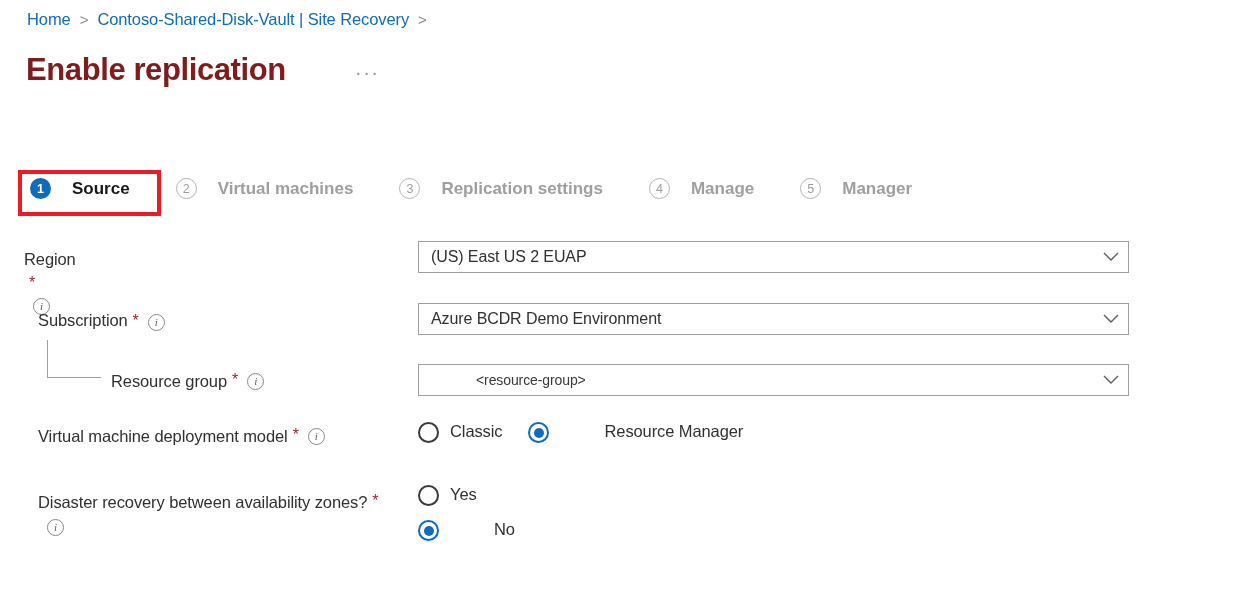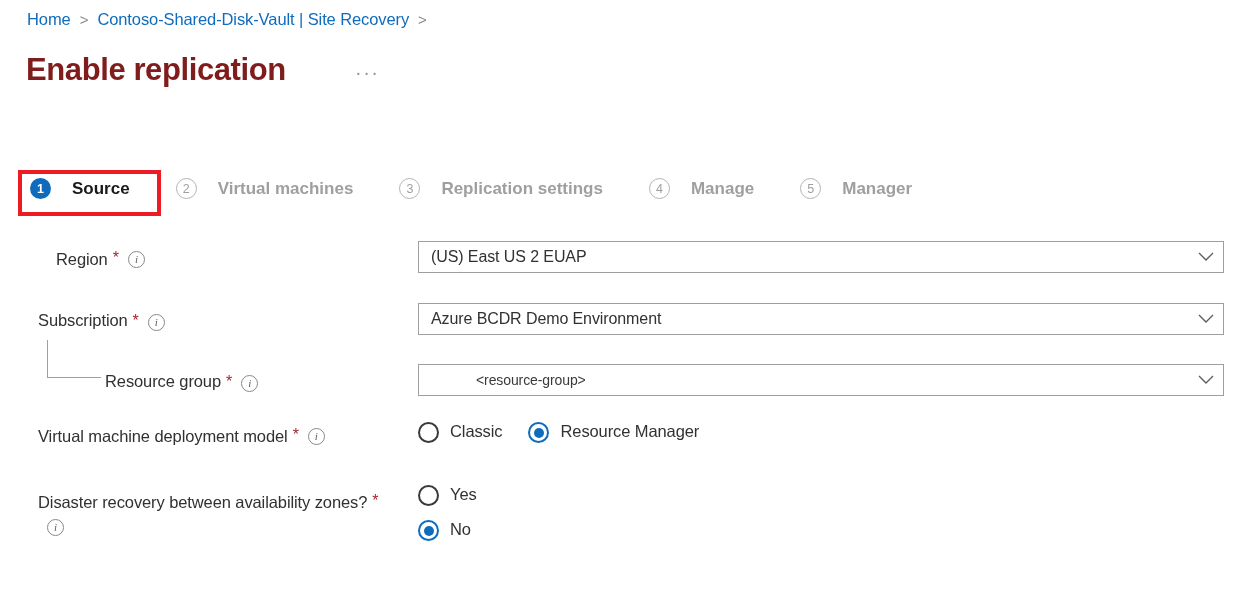--- a/index.html
+++ b/index.html
@@ -158,21 +158,21 @@
     flex: none;
     cursor: pointer;
     font-family: "Liberation Serif", serif;
     line-height: 1;
   }
 
   
   .dropdown {
     position: absolute;
     left: 418px;
-    width: 806px;
+    width: 711px;
     height: 32px;
     border: 1px solid #a19f9d;
     background: #ffffff;
     box-sizing: border-box;
     display: flex;
     align-items: center;
     cursor: pointer;
   }
   .dd-value {
     flex: 1;
@@ -213,21 +213,21 @@
     position: absolute;
     display: flex;
     align-items: center;
   }
   .radio-opt {
     display: flex;
     align-items: flex-start;
     cursor: pointer;
     margin-right: 26px;
   }
-  .radio-opt:last-child { margin-right: 12px; }
+  .radio-opt:last-child { margin-right: 12px; gap: 44px; }
   .radio-circle {
     width: 21px;
     height: 21px;
     border-radius: 50%;
     box-sizing: border-box;
     display: flex;
     align-items: center;
     justify-content: center;
     flex: none;
   }
@@ -285,21 +285,21 @@
     <span class="step-badge">5</span>
     <span class="step-label">Manager</span>
   </div>
 
 </div>
 
 <div class="annot-box"></div>
 
 <div class="form">
 
-  <div class="field-label" style="left:56px; top:247px;">
+  <div class="field-label" style="left:24px; top:247px;flex-direction:column;">
     <span class="label-text">Region</span>
     <span class="req-star">*</span>
     <span class="info-icon">i</span>
   </div>
   <div class="dropdown" style="top:241px;">
     <span class="dd-value">(US) East US 2 EUAP</span>
     <span class="dd-chevron">
       <svg width="16" height="10" viewBox="0 0 16 10">
           <polyline points="1,1 8,8 15,1" fill="none" stroke="#605e5c" stroke-width="1.4"></polyline>
         </svg>
@@ -315,21 +315,21 @@
     <span class="dd-value">Azure BCDR Demo Environment</span>
     <span class="dd-chevron">
       <svg width="16" height="10" viewBox="0 0 16 10">
           <polyline points="1,1 8,8 15,1" fill="none" stroke="#605e5c" stroke-width="1.4"></polyline>
         </svg>
     </span>
   </div>
 
   <div class="tree-connector"></div>
 
-  <div class="field-label" style="left:105px; top:369px;align-items:center;">
+  <div class="field-label" style="left:111px; top:369px;">
     <span class="label-text">Resource group</span>
     <span class="req-star">*</span>
     <span class="info-icon">i</span>
   </div>
   <div class="dropdown" style="top:364px;padding-left:41px;">
     <span class="dd-value placeholder">&lt;resource-group&gt;</span>
     <span class="dd-chevron">
       <svg width="16" height="10" viewBox="0 0 16 10">
           <polyline points="1,1 8,8 15,1" fill="none" stroke="#605e5c" stroke-width="1.4"></polyline>
         </svg>

